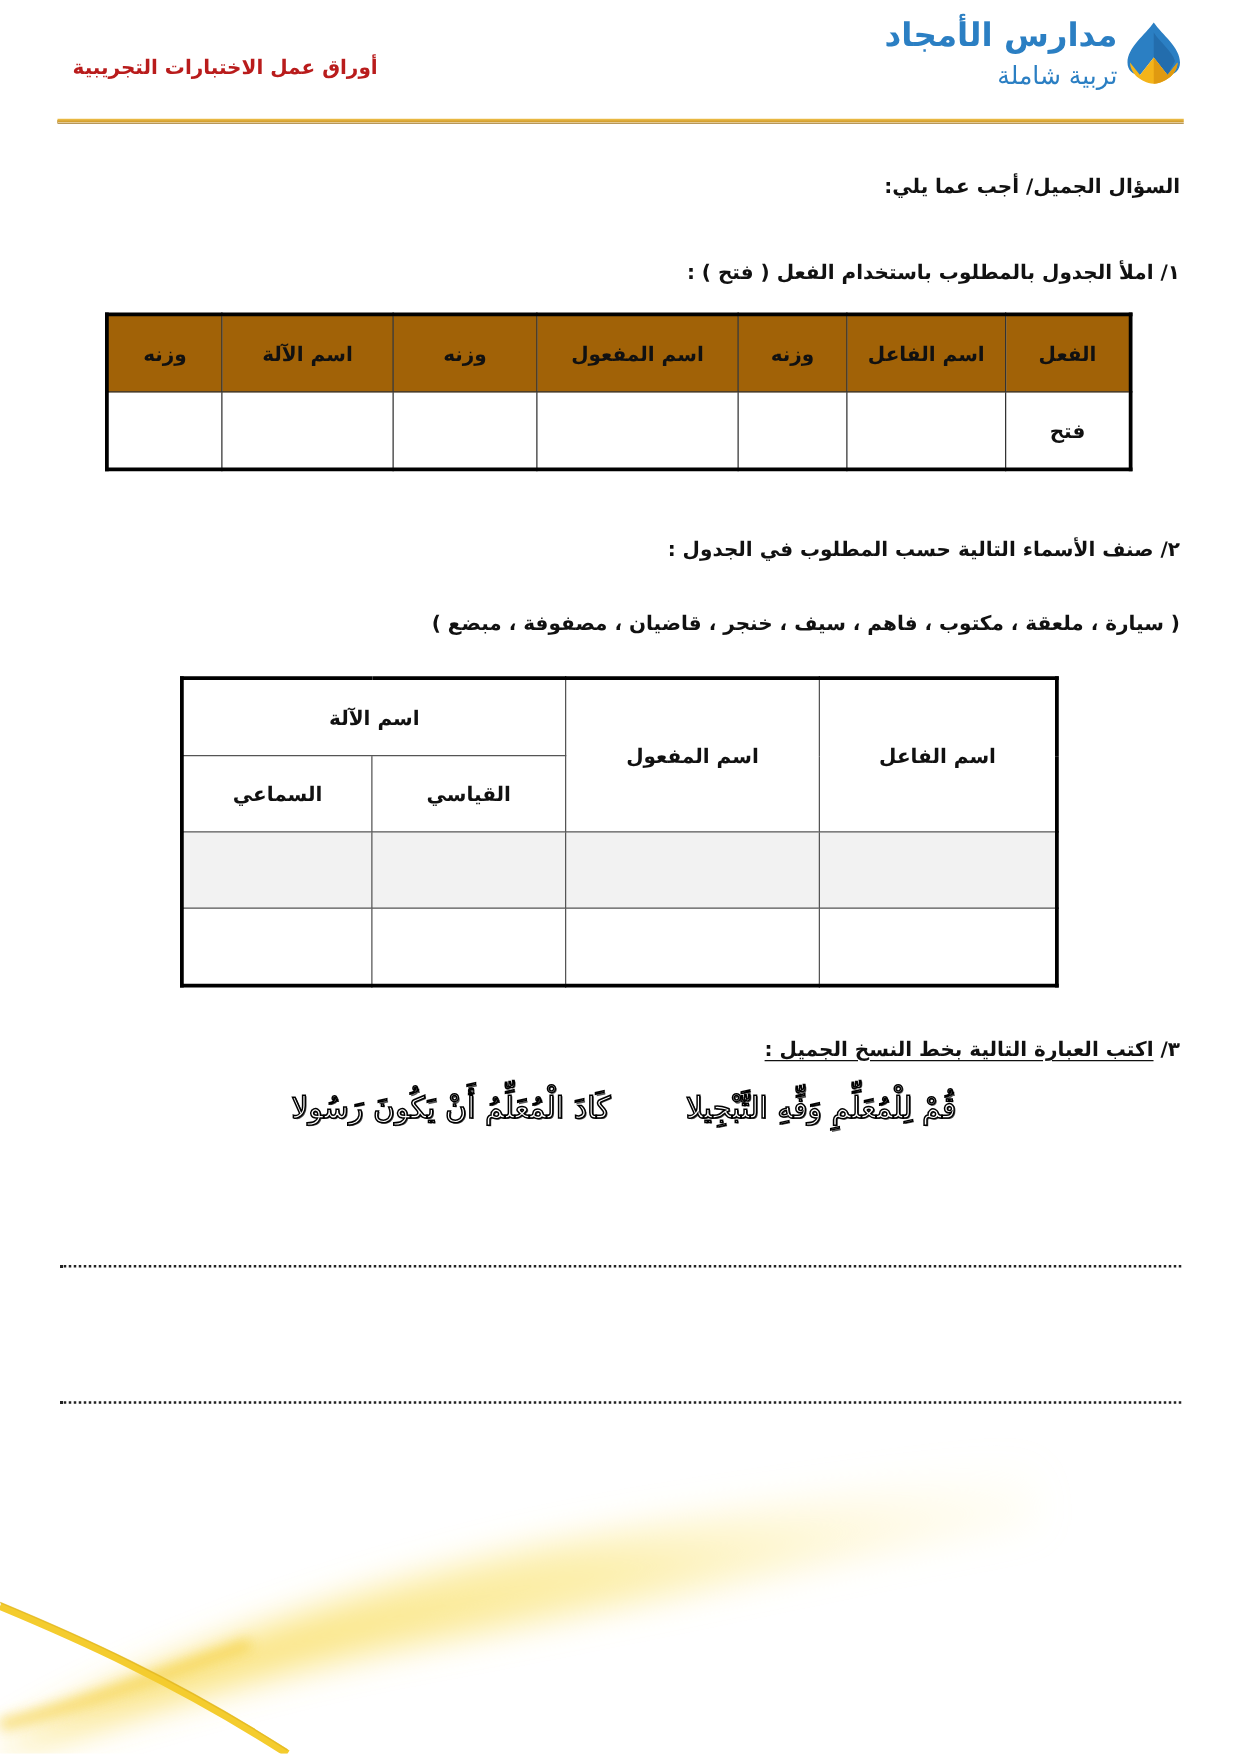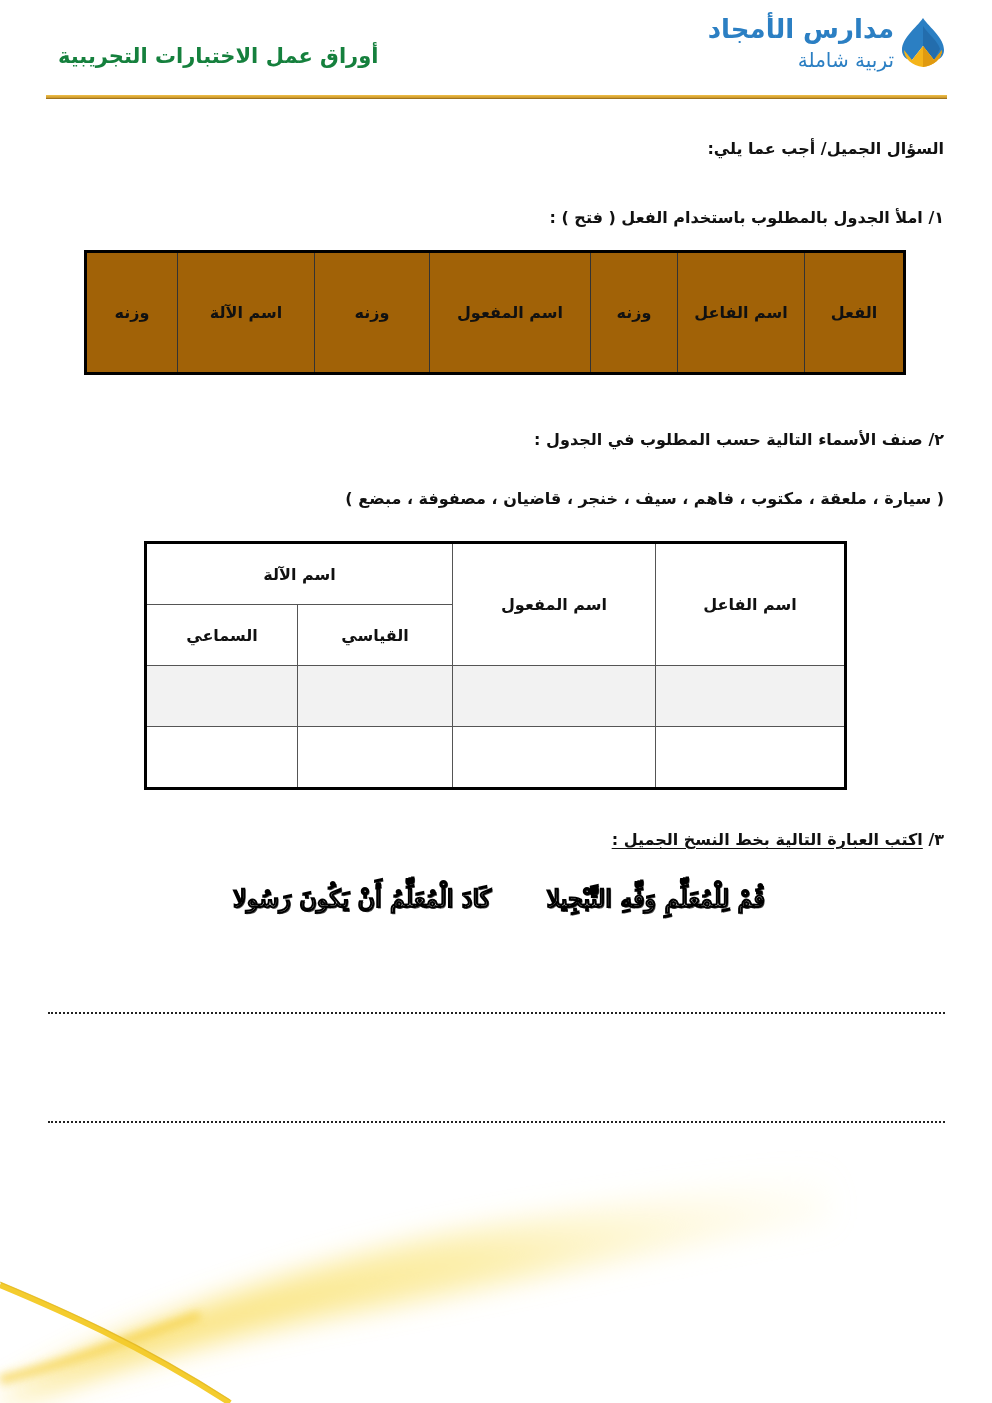--- a/index.html
+++ b/index.html
@@ -4,21 +4,21 @@
   <style>
     html, body { margin: 0; padding: 0; }
     body {
       width: 992px; height: 1403px; position: relative; overflow: hidden;
       background: #ffffff; color: #111;
       font-family: "DejaVu Sans", sans-serif;
     }
     .abs { position: absolute; }
 
     
-    .doc-title { left: 58px; top: 44px; font-size: 21px; font-weight: bold; color: #15803d; white-space: nowrap; direction: rtl; }
+    .doc-title { left: 58px; top: 44px; font-size: 16px; font-weight: bold; color: #b91c1c; white-space: nowrap; direction: rtl; }
     .logo { right: 46px; top: 14px; width: 230px; height: 58px; }
     .logo-name { position: absolute; right: 52px; top: 0px; font-size: 26px; font-weight: bold; color: #2b7fc3; direction: rtl; white-space: nowrap; letter-spacing: -0.5px; }
     .logo-tag { position: absolute; right: 52px; top: 34px; font-size: 20px; color: #2b7fc3; direction: rtl; white-space: nowrap; }
     .logo-mark { position: absolute; right: 0; top: 2px; width: 46px; height: 52px; }
     .header-rule { left: 46px; top: 95px; width: 901px; height: 3px; background: linear-gradient(#f0c048, #c9952a); box-shadow: 0 1px 0 #a07520; }
 
     
     .line { right: 48px; font-size: 16px; font-weight: bold; color: #111; white-space: nowrap; direction: rtl; }
     .q-title { top: 139px; }
     .q1 { top: 208px; }
@@ -35,25 +35,24 @@
     .t1 tr.body td { height: 58px; background: #fff; }
 
     .t2 { left: 144px; top: 541px; width: 703px; height: 246px; border: 3px solid #000; }
     .t2 td { border: 1.5px solid #555; text-align: center; font-size: 16px; font-weight: bold; }
     .t2 tr td { height: 58px; }
     .t2 tr.shade td { background: #f2f2f2; }
 
     
     .calligraphy { left: 225px; top: 872px; width: 540px; height: 44px; }
     .calligraphy span {
-      position: absolute; top: 0; font-family: "DejaVu Serif", serif; font-size: 24px; font-weight: bold;
+      position: absolute; top: 0; font-family: "DejaVu Serif", serif; font-size: 24px; font-weight: normal;
       color: #fff; direction: rtl; white-space: nowrap;
       -webkit-text-stroke: 1.2px #000;
       text-shadow: 1px 1px 0 #555;
-      margin-top: 12px;
     }
     .cal-a { right: 0; }
     .cal-b { left: 8px; }
 
     
     .dots { left: 48px; width: 897px; height: 0; border-top: 2px dotted #222; }
     .dots1 { top: 1012px; }
     .dots2 { top: 1121px; }
 
     
@@ -84,20 +83,29 @@
 <table class="abs t1">
   <tbody>
       <tr class="head">
     <td style="width:96px">الفعل</td>
     <td style="width:124px">اسم الفاعل</td>
     <td style="width:84px">وزنه</td>
     <td style="width:158px">اسم المفعول</td>
     <td style="width:112px">وزنه</td>
     <td style="width:134px">اسم الآلة</td>
     <td>وزنه</td>
+  </tr>
+  <tr class="body">
+    <td>فتح</td>
+    <td></td>
+    <td></td>
+    <td></td>
+    <td></td>
+    <td></td>
+    <td></td>
   </tr>
 </tbody>
   </table>
 
 <div class="abs line q2">٢/ صنف الأسماء التالية حسب المطلوب في الجدول  :</div>
 <div class="abs line word-list">( سيارة ، ملعقة ، مكتوب ، فاهم ، سيف ، خنجر ، قاضيان ، مصفوفة ، مبضع )</div>
 
 <table class="abs t2">
   <tbody>
       <tr>

